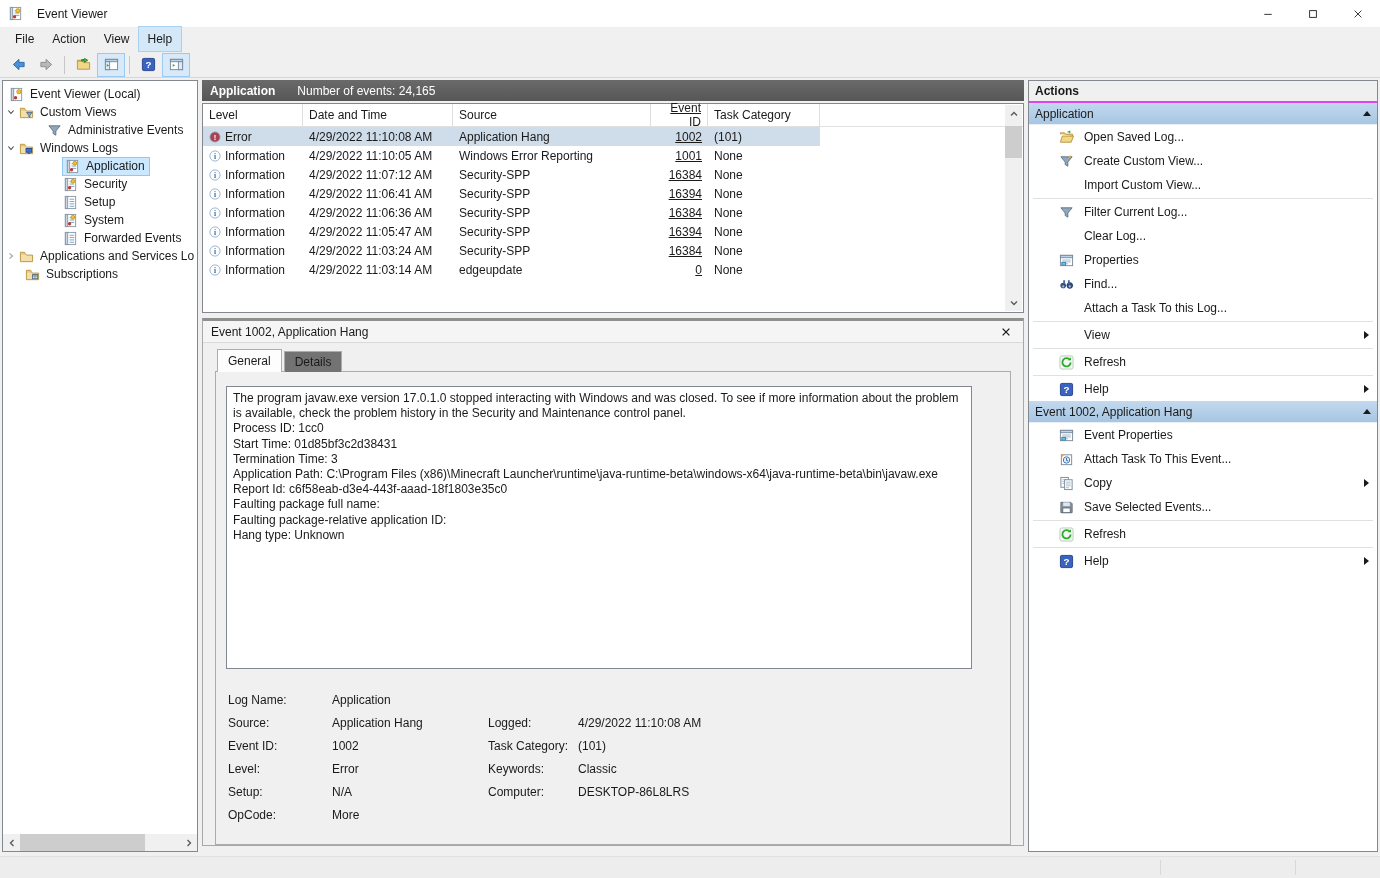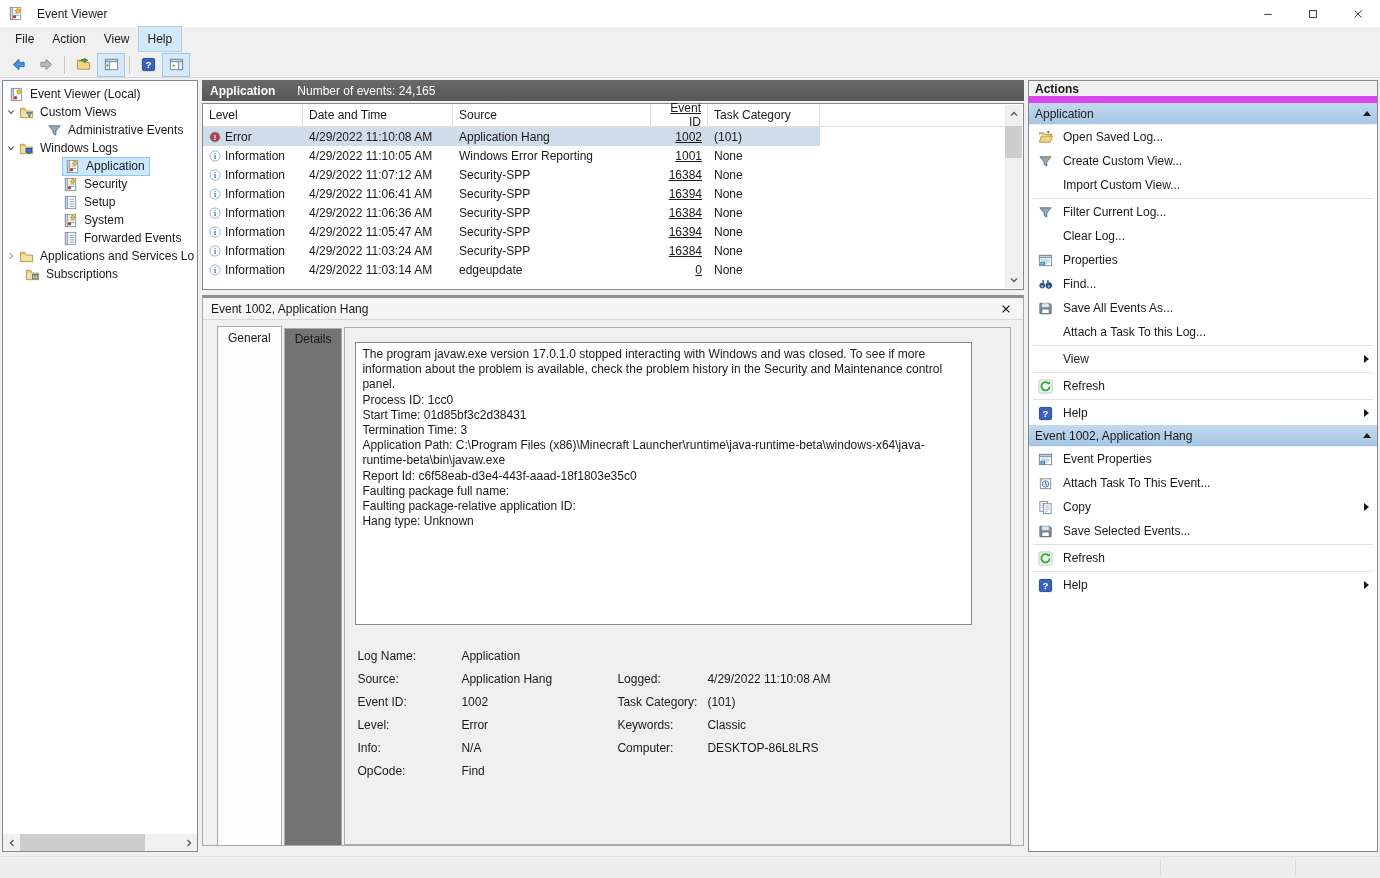--- a/index.html
+++ b/index.html
@@ -40,59 +40,59 @@
   .hscroll { position:absolute; left:0; right:0; bottom:0; height:17px; background:#f0f0f0; display:flex; align-items:center; }
   .hscroll .arr { width:17px; height:17px; display:flex; align-items:center; justify-content:center; }
   .hscroll .thumb { height:17px; background:#cdcdcd; flex:0 0 auto; }
   .hscroll .trackfill { flex:1; }
 
   
   .main-col { flex:1; display:flex; flex-direction:column; min-width:0; }
   .list-header { height:21px; background:linear-gradient(#6a6a6a,#565656); color:#fff; display:flex; align-items:center; padding:0 8px; gap:22px; }
   .list-header b { font-weight:bold; }
 
-  .event-table { margin-top:2px; height:187px; position:relative; display:flex; flex-direction:column; }
+  .event-table { margin-top:2px; height:210px; position:relative; display:flex; flex-direction:column; }
   .thead { display:flex; height:23px; border-bottom:1px solid #e0e0e0; align-items:stretch; }
   .th { display:flex; align-items:center; padding:0 6px; border-right:1px solid #dedede; color:#1a1a1a; }
   .trow { display:flex; height:19px; align-items:center; width:617px; }
   .trow.selected { background:#cfdcea; }
   .td { padding:0 6px; overflow:hidden; white-space:nowrap; }
   .c-level { width:100px; display:flex; align-items:center; gap:4px; }
   .c-dt { width:150px; }
   .c-src { width:198px; }
   .c-eid { width:57px; text-align:right;text-decoration:underline; }
   .c-cat { width:112px; }
   .vscroll { position:absolute; top:1px; right:1px; bottom:1px; width:17px; background:#f0f0f0; display:flex; flex-direction:column; }
   .vscroll .arr { height:17px; display:flex; align-items:center; justify-content:center; }
   .vscroll .vthumb { height:32px; background:#cdcdcd; margin-top:4px; }
   .vscroll .vfill { flex:1; }
 
   
   .preview { margin-top:5px; flex:1; background:#f0f0f0; border:1px solid #a8a8a8; border-top:3px solid #8f8f8f; display:flex; flex-direction:column; margin-bottom:6px; }
   .pv-title { height:22px; background:#f5f5f5; border-bottom:1px solid #d9d9d9; display:flex; align-items:center; padding:0 8px; }
   .pv-title .t { flex:1; }
   .pv-close { width:18px; height:18px; display:flex; align-items:center; justify-content:center; }
-  .pv-body { flex:1; padding:8px 12px 0 12px; display:flex; flex-direction:row; }
+  .pv-body { flex:1; padding:8px 12px 0 12px; display:flex; flex-direction:column; }
   .tabs { display:flex; padding-left:2px; }
   .tab { padding:3px 10px; border:1px solid #acacac; border-bottom:none; background:#737373; margin-right:2px; position:relative; }
   .tab.active { background:#fdfdfd; top:0; padding-top:4px; margin-top:-2px; z-index:2; }
   .tabpage { border:1px solid #acacac; background:#f0f0f0; flex:1; margin-top:-1px; padding:14px 10px 10px 10px; display:flex; flex-direction:column; }
   .desc-box { background:#fff; border:1px solid #828790; height:283px; width:calc(100% - 28px); padding:4px 6px; white-space:pre-wrap; line-height:15.2px; overflow:hidden; }
   .fields { margin-top:24px; padding-left:2px; }
   .frow { display:flex; margin-bottom:9px; }
   .fl1 { width:104px; } .fv1 { width:156px; } .fl2 { width:90px; } .fv2 { flex:1; }
   a.evlink { color:#0563c1; text-decoration:underline; }
 
   
   .actions-panel { width:350px; display:flex; flex-direction:column; overflow:hidden; }
-  .act-title { height:22px; display:flex; align-items:center; padding:0 6px; font-weight:bold; background:#f0f0f0; border-bottom:7px solid #d946ef; }
+  .act-title { height:22px; display:flex; align-items:center; padding:0 6px; font-weight:bold; background:#f0f0f0; border-bottom:2px solid #d946ef; }
   .act-sec-hdr { height:22px; display:flex; align-items:center; background:linear-gradient(#c2d9ef,#a7c6e2); padding:0 6px; border-bottom:1px solid #e8eff7; }
   .act-sec-hdr .t { flex:1; }
   .tri-up { width:0; height:0; border-left:4px solid transparent; border-right:4px solid transparent; border-bottom:5px solid #1a1a1a; }
-  .act-item { height:24px; display:flex; align-items:center; padding:0 6px 0 6px; }
+  .act-item { height:24px; display:flex; align-items:center; padding:0 6px 0 6px;margin-left:21px; }
   .act-ic { width:20px; display:flex; justify-content:center; margin-right:8px; }
   .act-label { flex:1; }
   .act-arrow { width:0; height:0; border-top:4px solid transparent; border-bottom:4px solid transparent; border-left:5px solid #1a1a1a; margin-right:2px; }
   .act-sep { height:1px; background:#e0e0e0; margin:1px 4px; }
 
   
   .bottom-strip { height:22px; background:#ededed; position:relative; border-top:1px solid #e0e0e0; }
   .bs-div { position:absolute; top:3px; bottom:3px; width:1px; background:#d8d8d8; }
 </style>
 </head>
@@ -506,28 +506,28 @@
               <span class="fl2">Task Category:</span>
               <span class="fv2">(101)</span>
             </div>
             <div class="frow">
               <span class="fl1">Level:</span>
               <span class="fv1">Error</span>
               <span class="fl2">Keywords:</span>
               <span class="fv2">Classic</span>
             </div>
             <div class="frow">
-              <span class="fl1">Info:</span>
+              <span class="fl1">Setup:</span>
               <span class="fv1">N/A</span>
               <span class="fl2">Computer:</span>
               <span class="fv2">DESKTOP-86L8LRS</span>
             </div>
             <div class="frow">
               <span class="fl1">OpCode:</span>
-              <span class="fv1">Find</span>
+              <span class="fv1">More</span>
             </div>
           </div>
         </div>
       </div>
     </div>
   </div>
 
   <div class="panel actions-panel">
     <div class="act-title">Actions</div>
 
@@ -596,30 +596,20 @@
         <circle cx="4.5" cy="9" r="3" fill="#35507a" stroke="#1f3least5a"></circle>
         <circle cx="11.5" cy="9" r="3" fill="#35507a" stroke="#1f355a"></circle>
         <path d="M4.5 3.5h2v4h-2zM9.5 3.5h2v4h-2z" fill="#46689a"></path>
         <circle cx="4.5" cy="10" r="1.2" fill="#9fc0e8"></circle>
         <circle cx="11.5" cy="10" r="1.2" fill="#9fc0e8"></circle>
       </svg>
         </span>
       <span class="act-label">Find...</span>
     </div>
 
-    <div class="act-item">
-      <span class="act-ic">
-          <svg class="ic" viewBox="0 0 16 16">
-        <path d="M2 2.5h10.5L14 4v9.5H2z" fill="#8a97a5" stroke="#5d6b78"></path>
-        <rect x="4.5" y="2.5" width="7" height="4" fill="#dfe7ee"></rect>
-        <rect x="4" y="8.5" width="8" height="5" fill="#fff" stroke="#5d6b78"></rect>
-      </svg>
-        </span>
-      <span class="act-label">Save All Events As...</span>
-    </div>
 
     <div class="act-item">
       <span class="act-ic"></span>
       <span class="act-label">Attach a Task To this Log...</span>
     </div>
 
     <div class="act-sep"></div>
 
     <div class="act-item">
       <span class="act-ic"></span>

